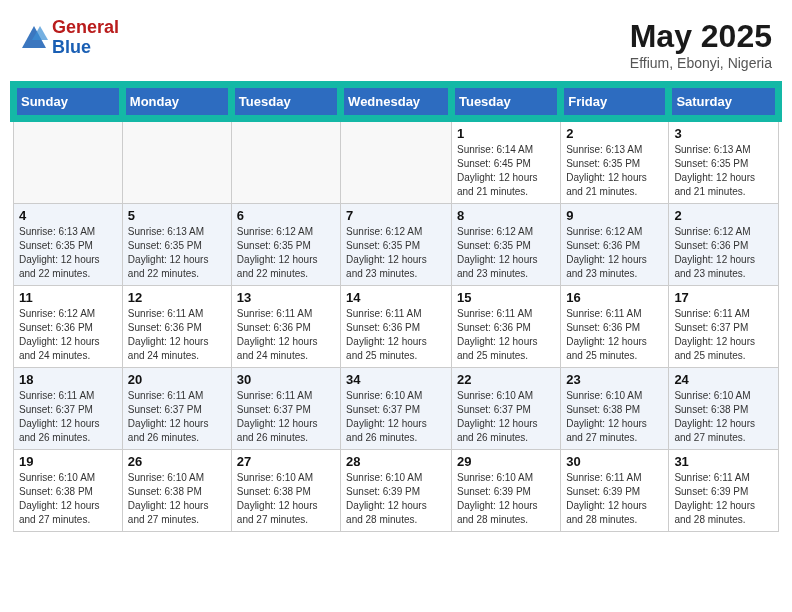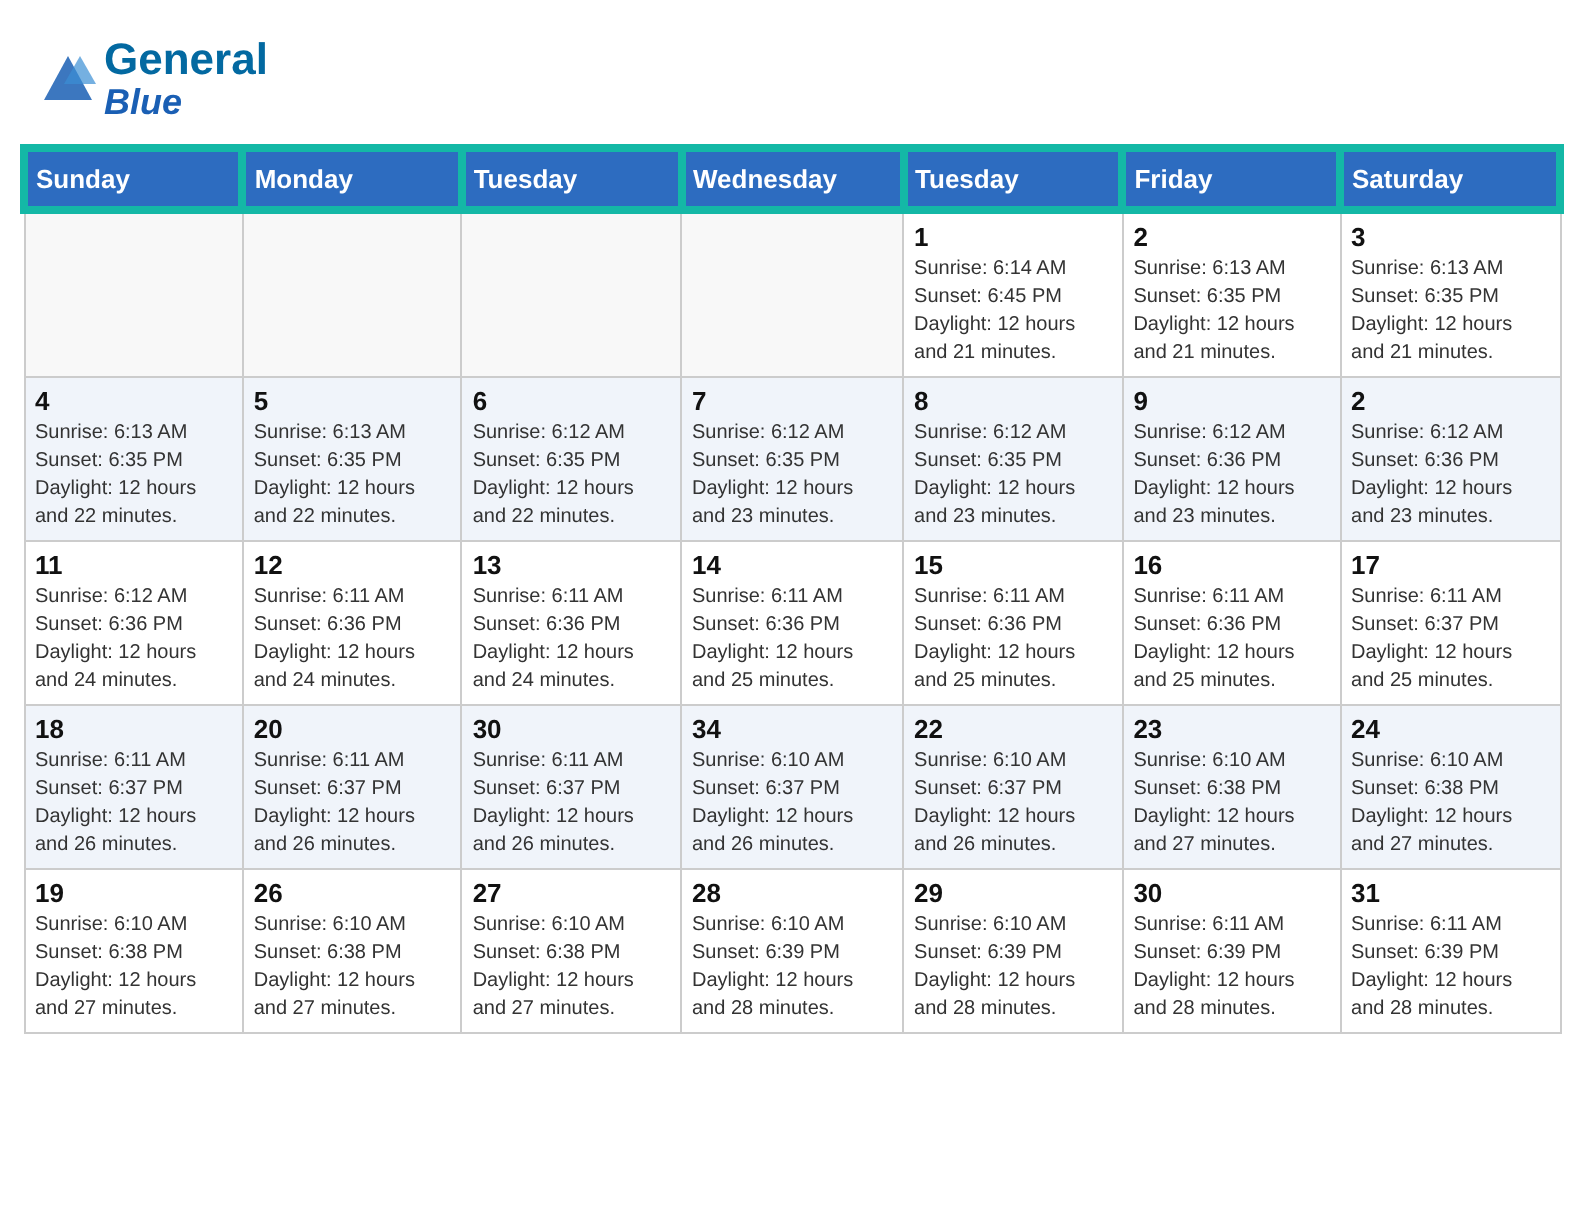--- a/index.html
+++ b/index.html
@@ -20,29 +20,28 @@
       display: flex;
       align-items: center;
       gap: 4px;
     }
     .logo-text {
       display: flex;
       flex-direction: column;
       line-height: 1.1;
     }
     .logo-general {
-      font-size: 22px;
-      font-weight: bold;
-      color: #0369a1;
+      font-size: 18px;
+      font-weight: bold;
+      color: #b91c1c;
     }
     .logo-blue {
       font-size: 18px;
       font-weight: bold;
       color: #1a5fb4;
-      font-style: italic;
     }
     .logo-icon {
       width: 28px;
       height: 28px;
     }
     .title-block {
       text-align: right;
     }
     .month-title {
       font-size: 32px;
@@ -58,21 +57,21 @@
       border-collapse: collapse;
       margin-top: 6px;
     }
     .calendar th {
       background: #2d6cc0;
       color: #fff;
       font-size: 13px;
       font-weight: bold;
       padding: 6px 4px;
       text-align: left;
-      border: 4px solid #14b8a6;
+      border: 7px solid #14b8a6;
     }
     .calendar td {
       vertical-align: top;
       border: 1px solid #ccc;
       padding: 4px 5px;
       width: 113px;
       min-height: 80px;
       background: #fff;
       font-size: 10.5px;
       color: #333;
@@ -103,20 +102,24 @@
   <div class="logo">
     <svg class="logo-icon" viewBox="0 0 28 28">
       <polygon points="14,2 26,24 2,24" fill="#1a5fb4" opacity="0.85"></polygon>
       <polygon points="20,2 28,16 12,16" fill="#3a8fd4" opacity="0.7"></polygon>
     </svg>
     <div class="logo-text">
       <span class="logo-general">General</span>
       <span class="logo-blue">Blue</span>
     </div>
   </div>
+  <div class="title-block">
+    <div class="month-title">May 2025</div>
+    <div class="subtitle">Effium, Ebonyi, Nigeria</div>
+  </div>
 </div>
 
 <table class="calendar">
   <thead>
     <tr>
     <th>Sunday</th>
         <th>Monday</th>
         <th>Tuesday</th>
         <th>Wednesday</th>
         <th>Tuesday</th>

